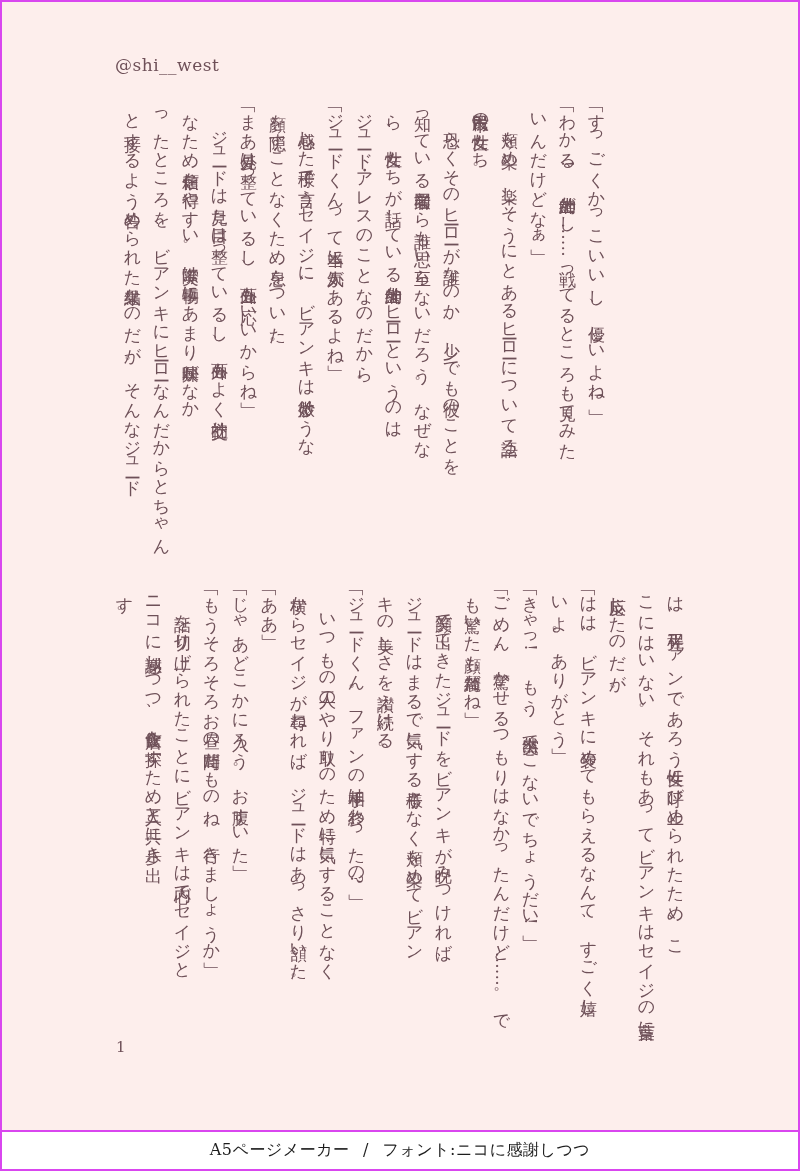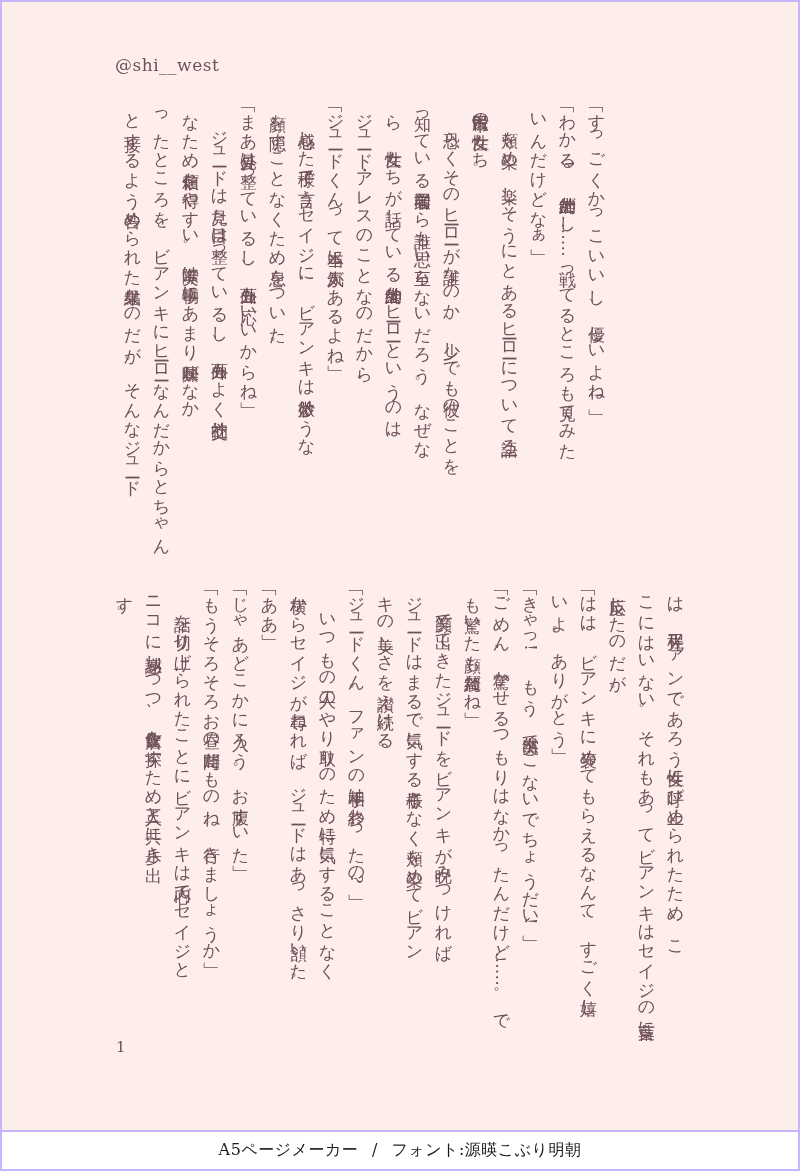--- a/index.html
+++ b/index.html
@@ -3,21 +3,21 @@
 <meta charset="utf-8">
 <style>
   html, body { margin: 0; padding: 0; }
   body {
     width: 800px; height: 1171px;
     font-family: "DejaVu Serif", "Liberation Serif", serif;
   }
   #screen {
     position: relative;
     width: 800px; height: 1171px;
-    background: #c4b5fd;
+    background: #d946ef;
     overflow: hidden;
   }
   .page {
     position: absolute;
     left: 2px; top: 2px;
     width: 796px; height: 1128px;
     background: #fdeeec;
     overflow: hidden;
   }
   .author-handle {
@@ -104,15 +104,15 @@
 「じゃあどこかに入ろう。お腹すいた」
 「もうそろそろお昼の時間だものね。行きましょうか」
 　話を切り上げられたことにビアンキは内心でセイジと
 ニコに感謝しつつ、飲食店を探すため三人と共に歩き出
 す。</div>
 
     <div class="page-number">1</div>
   </div>
 
   <div class="footer">
-    <span class="footer-caption">A5ページメーカー / フォント:源暎こぶり明朝</span>
+    <span class="footer-caption">A5ページメーカー / フォント:ニコに感謝しつつ</span>
   </div>
 </div>
 
 </body></html>

